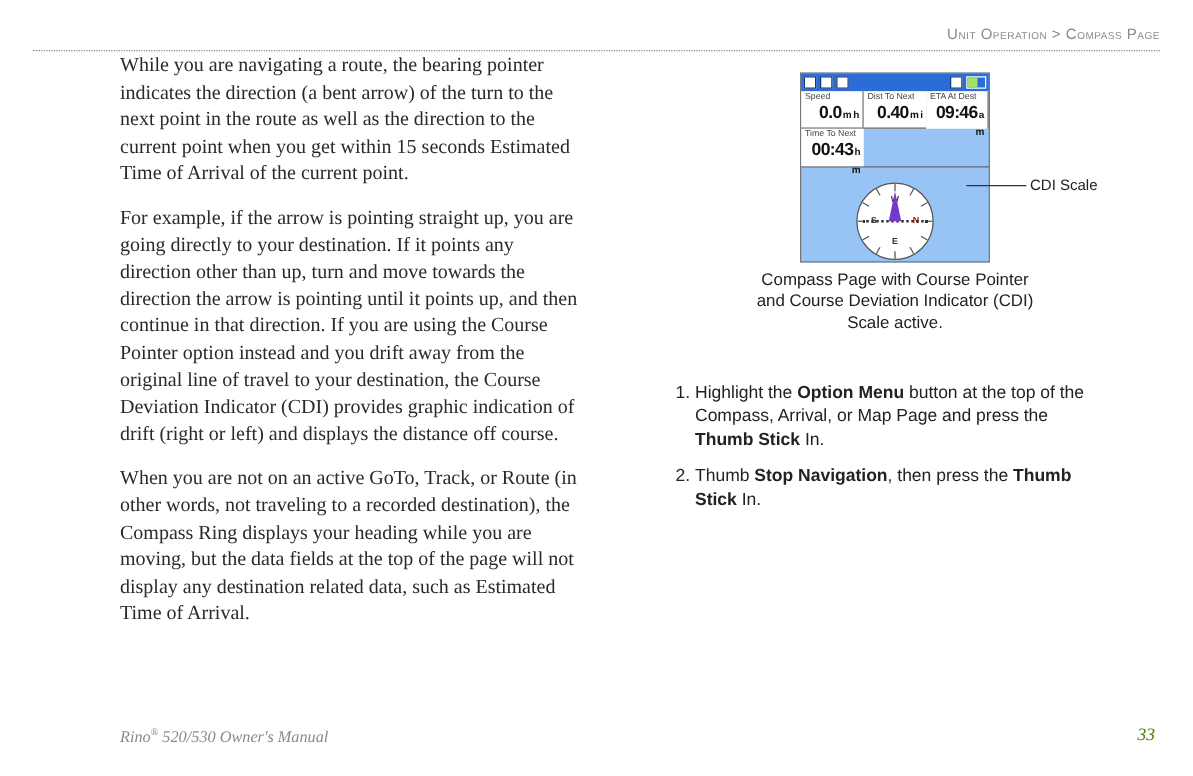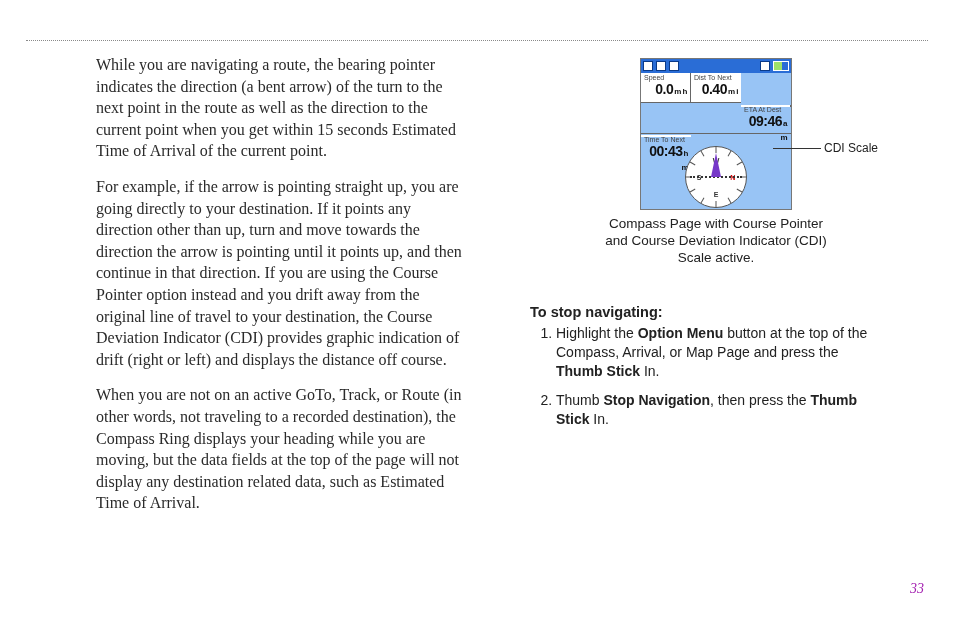--- a/index.html
+++ b/index.html
@@ -30,21 +30,21 @@
   .dotted-rule {
     position: absolute;
     top: 40px;
     left: 26px;
     right: 26px;
     border-top: 1.5px dotted #8a8a8a;
     height: 0;
   }
   .left-col {
     position: absolute;
-    top: 54px;
+    top: 42px;
     left: 96px;
     width: 372px;
     font-size: 16px;
     line-height: 1.35;
     color: #2a2a2a;
   }
   .left-col p {
     margin: 0 0 14px 0;
   }
   .right-col {
@@ -97,21 +97,21 @@
     border-bottom: 1px solid #666;
   }
   .cell {
     border-right: 1px solid #666;
     border-bottom: 1px solid #666;
     background: #fff;
     padding: 1px 3px;
     position: relative;
   }
   .cell:nth-child(2), .cell:nth-child(4) { border-right: none; }
-  .cell:nth-child(3), .cell:nth-child(4) { border-bottom: none; margin-top: 32px; }
+  .cell:nth-child(3), .cell:nth-child(4) { border-bottom: none; }
   .cell .lbl {
     font-family: Arial, Helvetica, sans-serif;
     font-size: 7px;
     color: #444;
     line-height: 1;
     white-space: nowrap;
   }
   .cell .val {
     font-family: "Arial Black", Arial, Helvetica, sans-serif;
     font-size: 14px;
@@ -243,29 +243,32 @@
     vertical-align: super;
     font-style: normal;
   }
   .footer-right {
     position: absolute;
     bottom: 24px;
     right: 30px;
     font-family: "Times New Roman", Times, serif;
     font-style: italic;
     font-size: 14px;
-    color: #a21caf;
+    color: #4d7c0f;
     text-align: right;
   }
 </style>
 </head>
 <body>
 
 <div class="page">
 
+  <div class="breadcrumb">
+    <span>Unit Operation</span><span> &gt; </span><span>Compass Page</span>
+  </div>
 
   <div class="dotted-rule"></div>
 
   <div class="left-col">
     <p>While you are navigating a route, the bearing pointer indicates the direction (a bent arrow) of the turn to the next point in the route as well as the direction to the current point when you get within 15 seconds Estimated Time of Arrival of the current point.</p>
     <p>For example, if the arrow is pointing straight up, you are going directly to your destination. If it points any direction other than up, turn and move towards the direction the arrow is pointing until it points up, and then continue in that direction. If you are using the Course Pointer option instead and you drift away from the original line of travel to your destination, the Course Deviation Indicator (CDI) provides graphic indication of drift (right or left) and displays the distance off course.</p>
     <p>When you are not on an active GoTo, Track, or Route (in other words, not traveling to a recorded destination), the Compass Ring displays your heading while you are moving, but the data fields at the top of the page will not display any destination related data, such as Estimated Time of Arrival.</p>
   </div>
 
   <div class="right-col">
@@ -320,28 +323,30 @@
         </div>
       </div>
     </div>
 
     <div class="callout-line"></div>
     <div class="callout-label">CDI Scale</div>
 
     <div class="fig-caption">Compass Page with Course Pointer and Course Deviation Indicator (CDI) Scale active.</div>
 
     <div class="instr">
-      <h4>To stop navigating:</h4>
       <ol>
         <li>
           <span>Highlight the </span><b>Option Menu</b><span> button at the top of the Compass, Arrival, or Map Page and press the </span><b>Thumb Stick</b><span> In.</span>
         </li>
         <li>
           <span>Thumb </span><b>Stop Navigation</b><span>, then press the </span><b>Thumb Stick</b><span> In.</span>
         </li>
       </ol>
     </div>
 
   </div>
 
+  <div class="footer-left">
+    <span>Rino</span><sup>®</sup><span> 520/530 Owner's Manual</span>
+  </div>
   <div class="footer-right">33</div>
 
 </div>
 
 </body></html>

